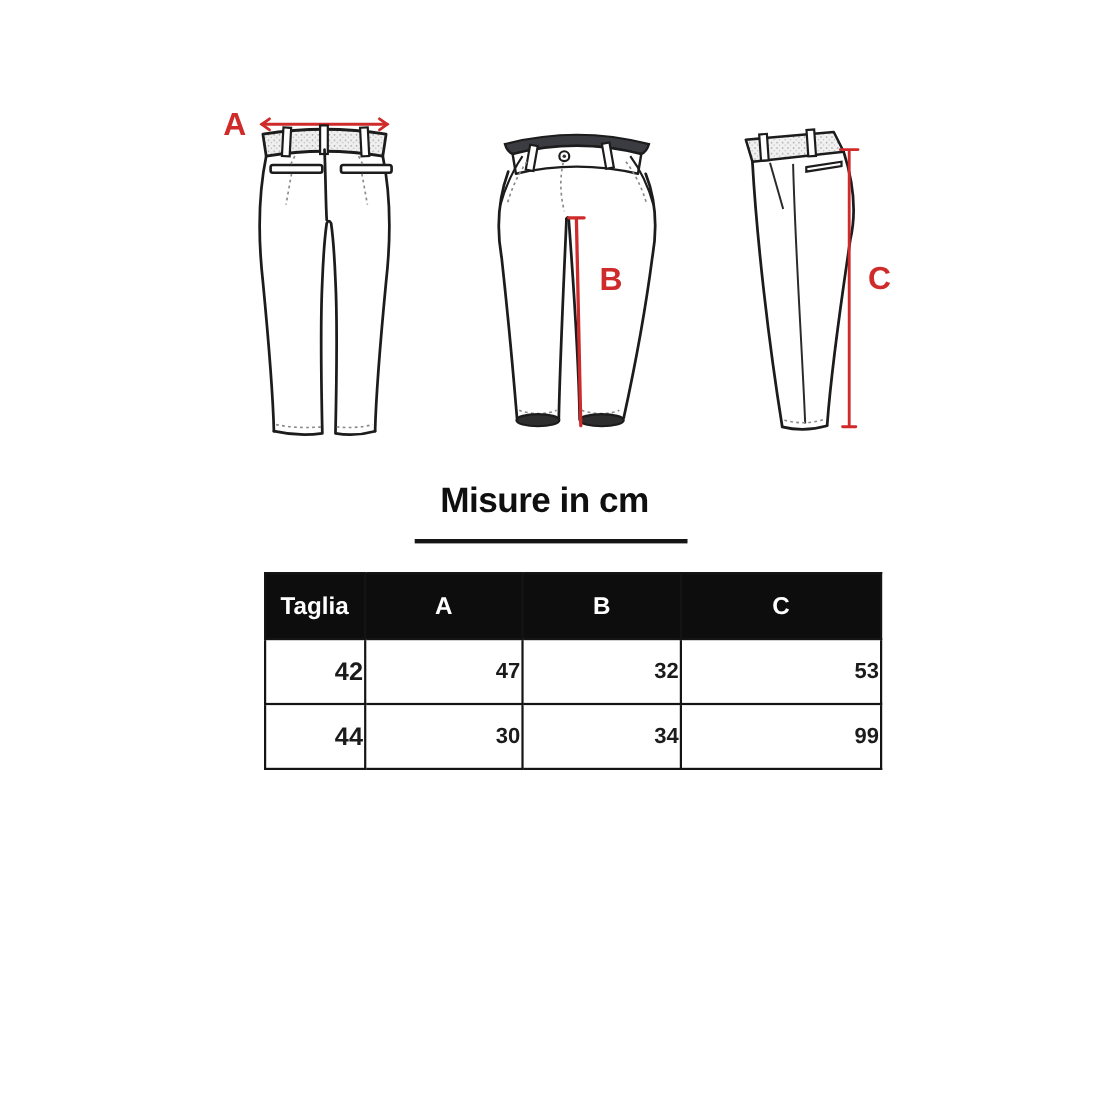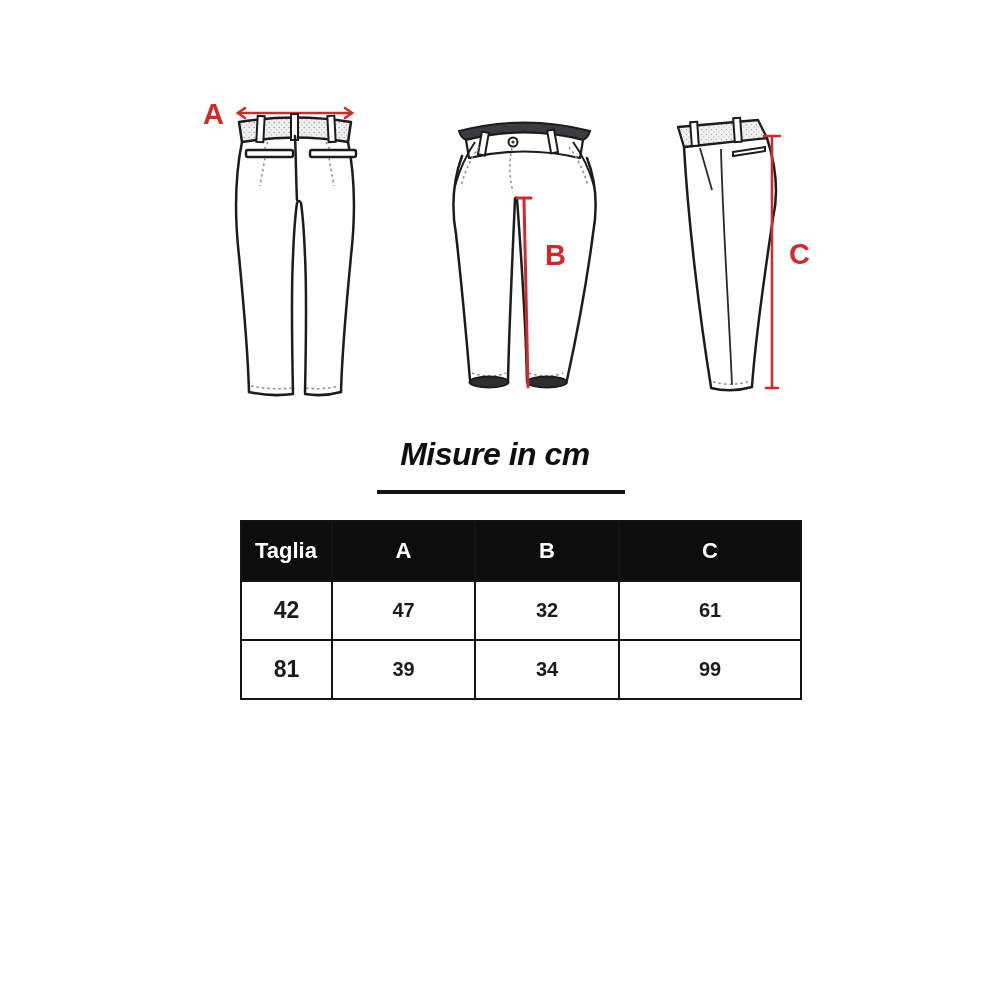--- a/index.html
+++ b/index.html
@@ -9,40 +9,40 @@
   }
   .abs{position:absolute;}
   
   .measure-label{
     position:absolute;color:#cf2b2b;font-weight:900;font-size:29px;
     line-height:1;letter-spacing:0;
   }
   
   .title-wrap{position:absolute;left:295px;top:436px;width:400px;text-align:center;}
   .title-text{
-    font-size:32px;font-weight:800;color:#0f0f0f;letter-spacing:-0.5px;font-style:italic;
+    font-size:32px;font-weight:800;color:#0f0f0f;letter-spacing:-0.5px;
   }
   .title-underline{
     position:absolute;left:377px;top:490px;width:248px;height:4px;background:#151515;
   }
   
   .size-table{
     position:absolute;left:240px;top:520px;width:560px;
     border-collapse:collapse;table-layout:fixed;
   }
   .size-table th,.size-table td{border:2px solid #141414;}
   .size-table thead tr{height:60px;}
   .size-table thead th{
     background:#0d0d0d;color:#ffffff;font-size:22px;font-weight:700;
     text-align:center;
   }
   .size-table thead th.first{text-align:left;padding-left:13px;}
   .size-table tbody tr{height:59px;}
   .size-table tbody td{
-    background:#ffffff;color:#1b1b1b;font-size:20px;font-weight:700;text-align:center;
+    background:#ffffff;color:#1b1b1b;font-size:20px;font-weight:700;text-align:right;
   }
   .size-table tbody td.first{font-size:23px;}
   svg{display:block;}
 </style>
 </head>
 <body>
 
 <div class="abs" style="left:198px;top:96px;width:174px;height:310px;">
   <svg width="174" height="310" viewBox="0 0 174 310">
     <defs>
@@ -200,22 +200,22 @@
       <th>A</th>
       <th>B</th>
       <th>C</th>
     </tr>
   </thead>
   <tbody>
     <tr>
       <td class="first">42</td>
       <td>47</td>
       <td>32</td>
-      <td>61</td>
+      <td>53</td>
     </tr>
     <tr>
-      <td class="first">81</td>
-      <td>39</td>
+      <td class="first">44</td>
+      <td>30</td>
       <td>34</td>
       <td>99</td>
     </tr>
   </tbody>
 </table>
 
 </body></html>

